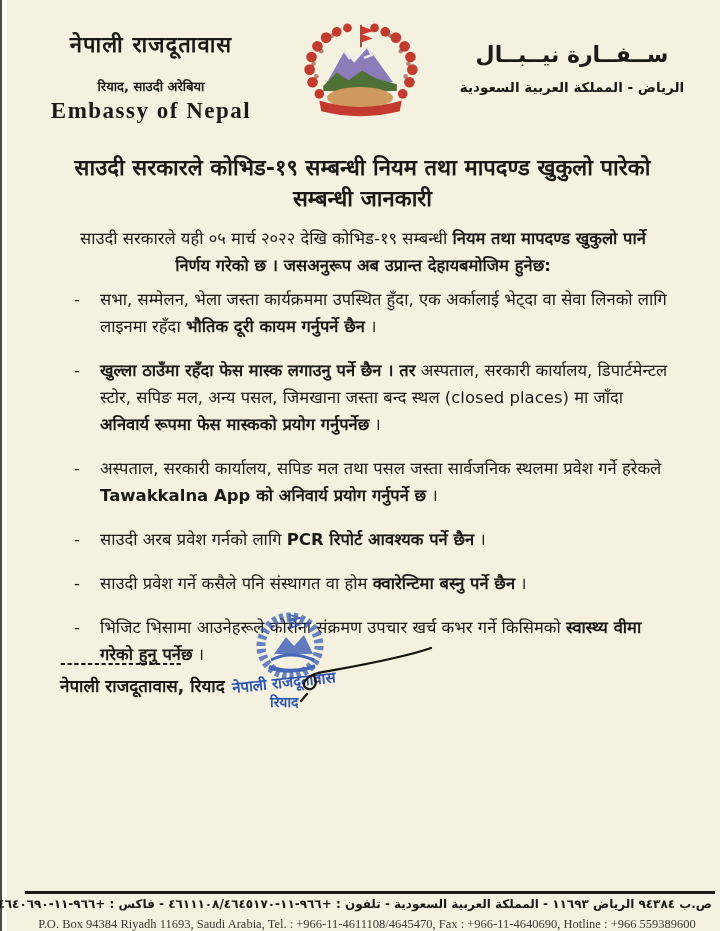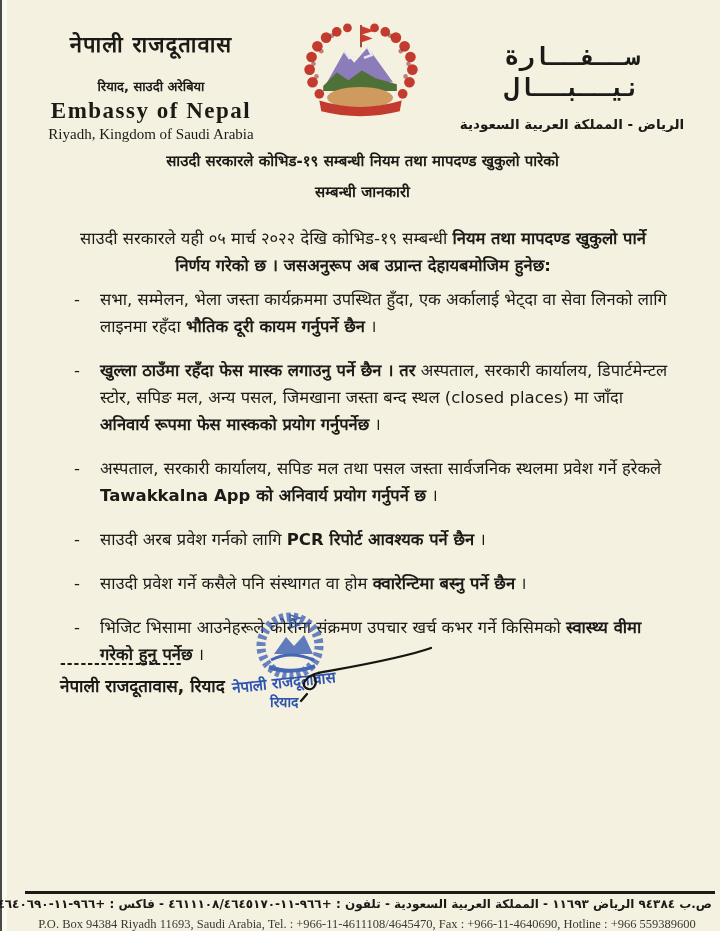--- a/index.html
+++ b/index.html
@@ -16,26 +16,26 @@
   .b { font-weight:bold; }
 
   
   .hdr-left { position:absolute; left:36px; top:28px; width:230px; text-align:center; }
   .hdr-left .np1 { font-size:22px; font-weight:bold; letter-spacing:1px; }
   .hdr-left .np2 { font-size:13px; font-weight:bold; margin-top:19px; }
   .hdr-left .en1 { font-family:"Liberation Serif",serif; font-size:23px; font-weight:bold; letter-spacing:1.5px; margin-top:3px; }
   .hdr-left .en2 { font-family:"Liberation Serif",serif; font-size:15px; margin-top:2px; }
   .emblem { position:absolute; left:298px; top:22px; width:126px; height:102px; }
   .hdr-right { position:absolute; right:18px; top:42px; width:260px; text-align:center; direction:rtl; }
-  .hdr-right .ar1 { font-size:25px; font-weight:bold;font-family:Liberation Mono, monospace; }
+  .hdr-right .ar1 { font-size:22px; font-weight:bold; }
   .hdr-right .ar2 { font-size:13.5px; font-weight:bold; margin-top:12px; }
 
   
-  .title { position:absolute; top:146px; left:55px; right:50px; text-align:center;
-           font-size:15px; font-weight:bold; line-height:31px; }
+  .title { position:absolute; top:152px; left:55px; right:50px; text-align:center;
+           font-size:22px; font-weight:bold; line-height:31px; }
 
   
   .intro { position:absolute; top:225px; left:60px; width:606px;
            font-size:16.5px; line-height:27px;text-align:center; }
   .bullets { position:absolute; top:286px; left:74px; width:600px; }
   .bullet { display:flex; margin-bottom:17px; font-size:16.5px; line-height:27px; }
   .bullet .marker { width:26px; flex:0 0 26px; }
   .bullet .btext { flex:1; }
 
   
@@ -55,21 +55,20 @@
 </head>
 <body>
 
 <div class="doc">
   <div class="scan-edge"></div>
 
   <div class="hdr-left">
     <div class="np1">नेपाली राजदूतावास</div>
     <div class="np2">रियाद, साउदी अरेबिया</div>
     <div class="en1">Embassy of Nepal</div>
-    <div class="en2">Riyadh, Kingdom of Saudi Arabia</div>
   </div>
 
   <svg class="emblem" viewBox="0 0 130 105">
     <g fill="#c23b2e">
       <circle cx="22" cy="74" r="5"></circle>
         <circle cx="15" cy="62" r="5.5"></circle>
         <circle cx="12" cy="49" r="5.5"></circle>
       <circle cx="14" cy="36" r="5.5"></circle>
         <circle cx="20" cy="25" r="5.5"></circle>
         <circle cx="29" cy="16" r="5.5"></circle>

